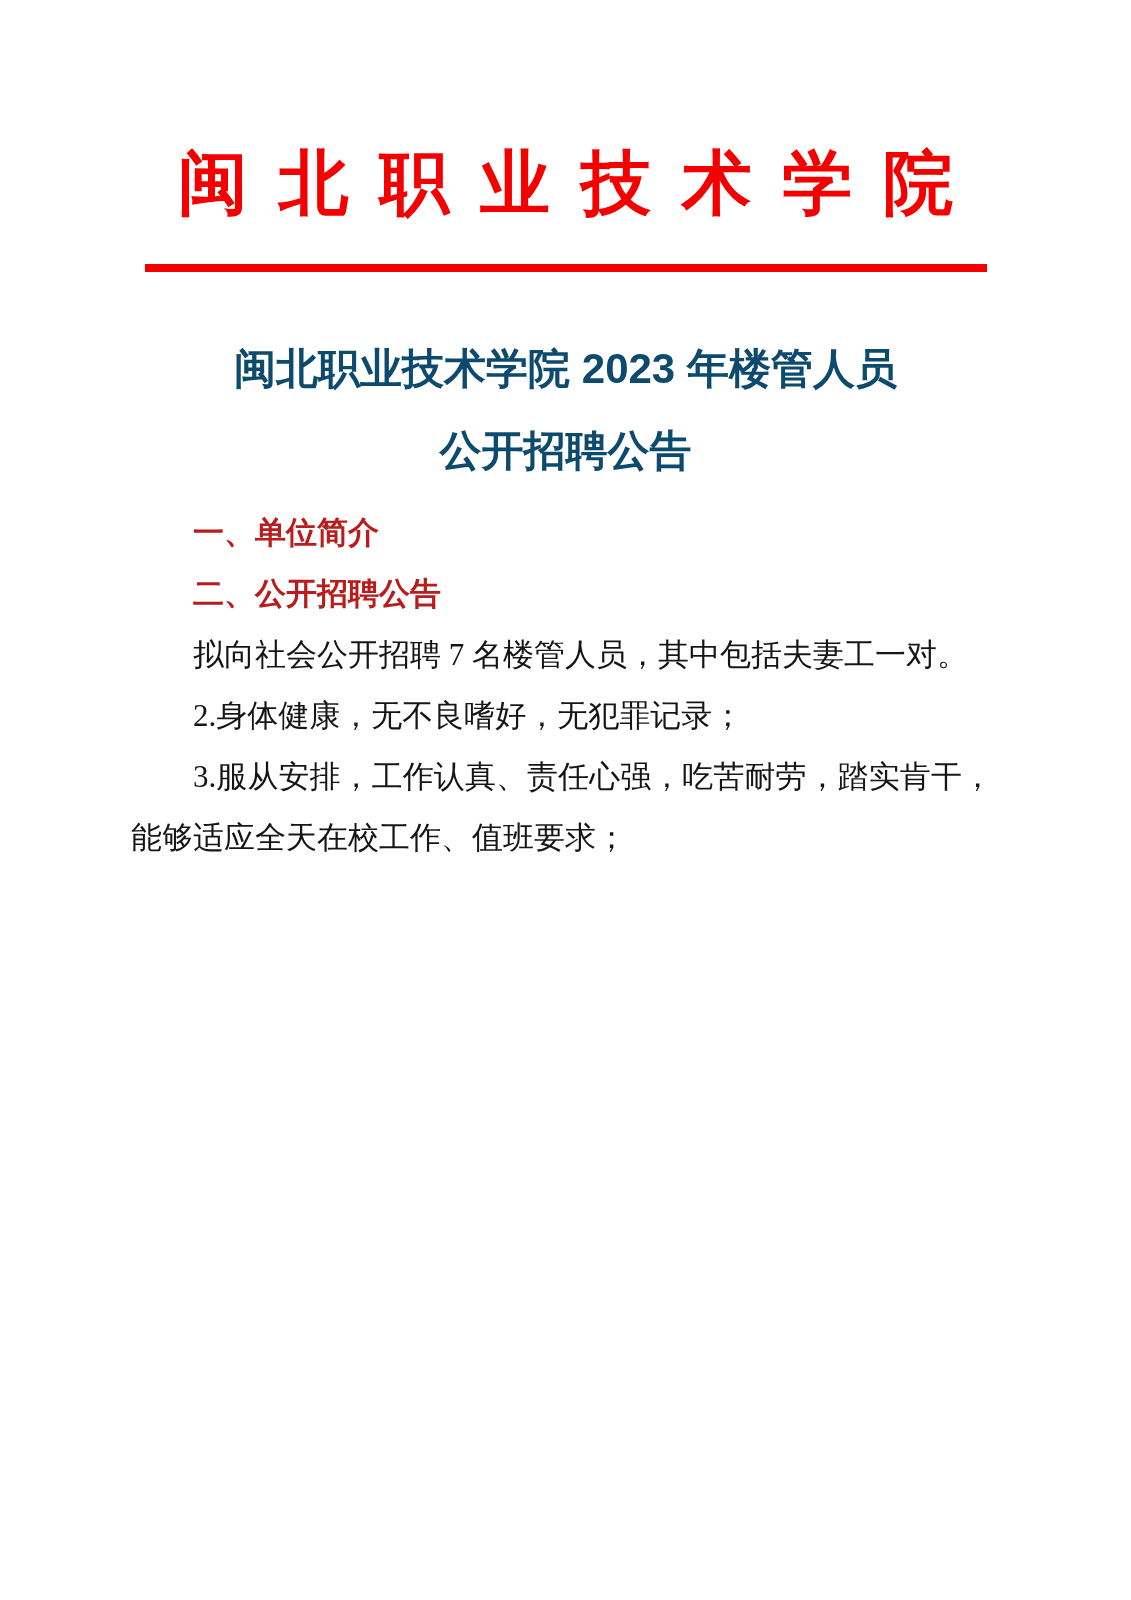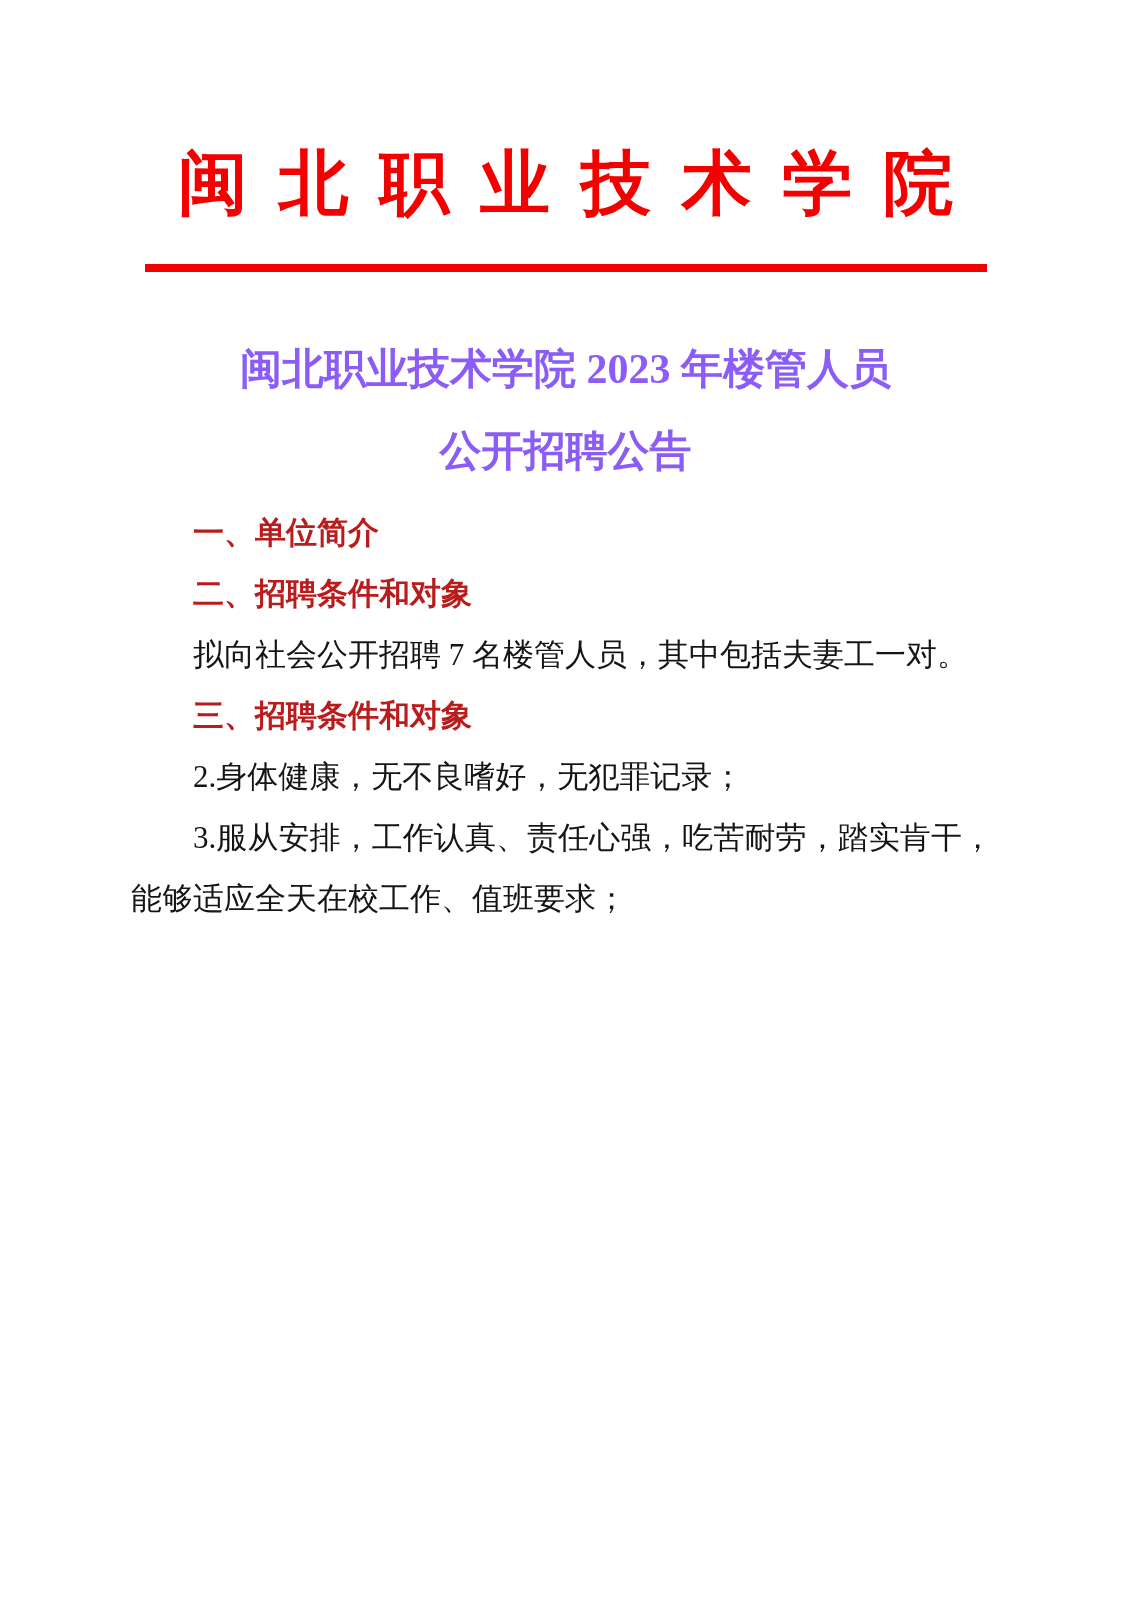--- a/index.html
+++ b/index.html
@@ -31,25 +31,25 @@
   }
   .red-rule {
     width: 842px;
     height: 8px;
     background: #f30000;
     margin: 34px auto 0 auto;
   }
   .doc-title {
     margin-top: 56px;
     text-align: center;
-    font-family: Liberation Serif, serif;
+    font-family: Liberation Sans, sans-serif;
     font-weight: bold;
     font-size: 42px;
     line-height: 82px;
-    color: #8b5cf6;
+    color: #0c4a6e;
   }
   .doc-title .t-line { display: block; }
   .content {
     margin-top: 10px;
     padding-left: 131px;
     padding-right: 138px;
     font-size: 31px;
     line-height: 61px;
     text-align: justify;
   }
@@ -78,22 +78,21 @@
 
   <div class="doc-title">
     <span class="t-line">闽北职业技术学院 2023 年楼管人员</span>
     <span class="t-line">公开招聘公告</span>
   </div>
 
   <div class="content">
 
     <div class="sec-heading">一、单位简介</div>
 
-    <div class="sec-heading">二、招聘条件和对象</div>
+    <div class="sec-heading">二、公开招聘公告</div>
     <p class="para">拟向社会公开招聘 7 名楼管人员，其中包括夫妻工一对。</p>
 
-    <div class="sec-heading">三、招聘条件和对象</div>
     <p class="para">2.身体健康，无不良嗜好，无犯罪记录；</p>
     <p class="para">3.服从安排，工作认真、责任心强，吃苦耐劳，踏实肯干，能够适应全天在校工作、值班要求；</p>
 
   </div>
 
 </div>
 
 </body></html>

